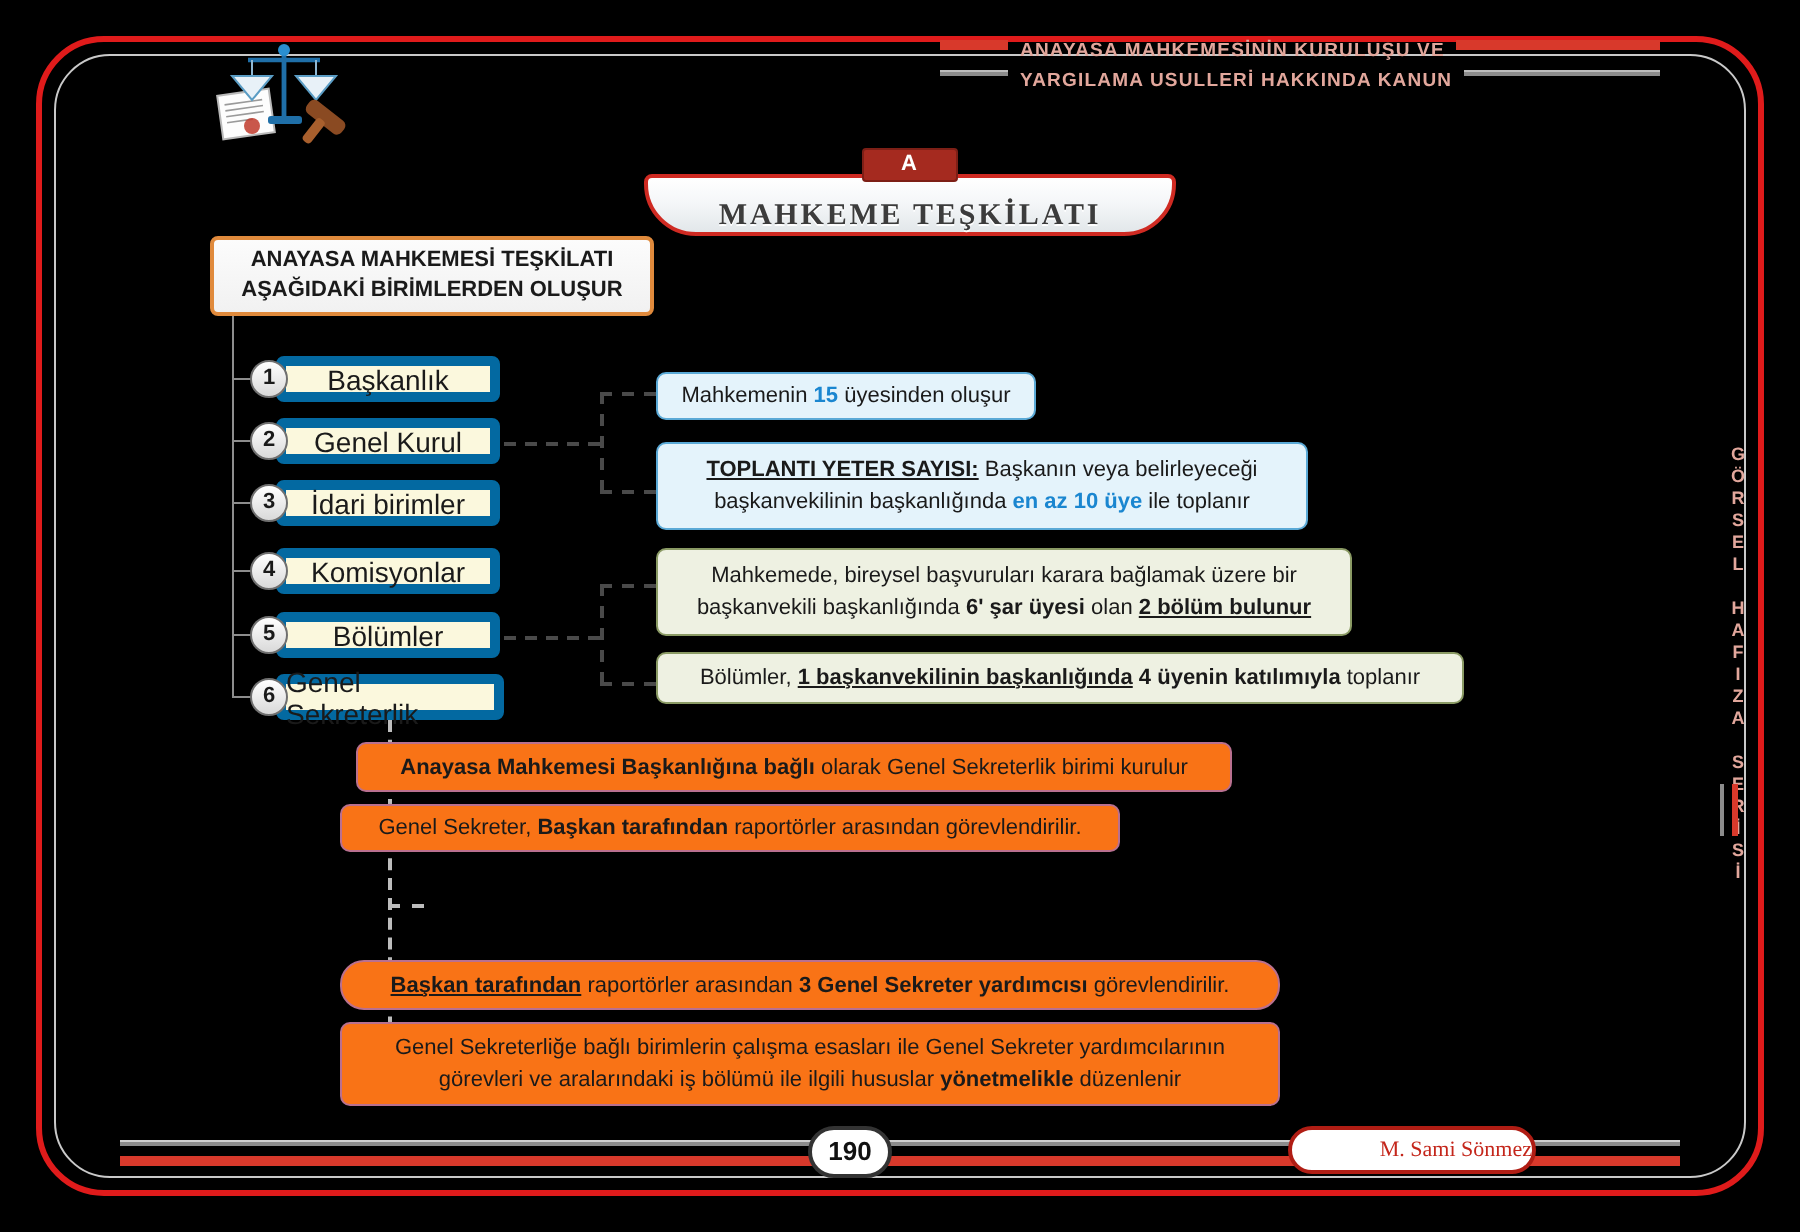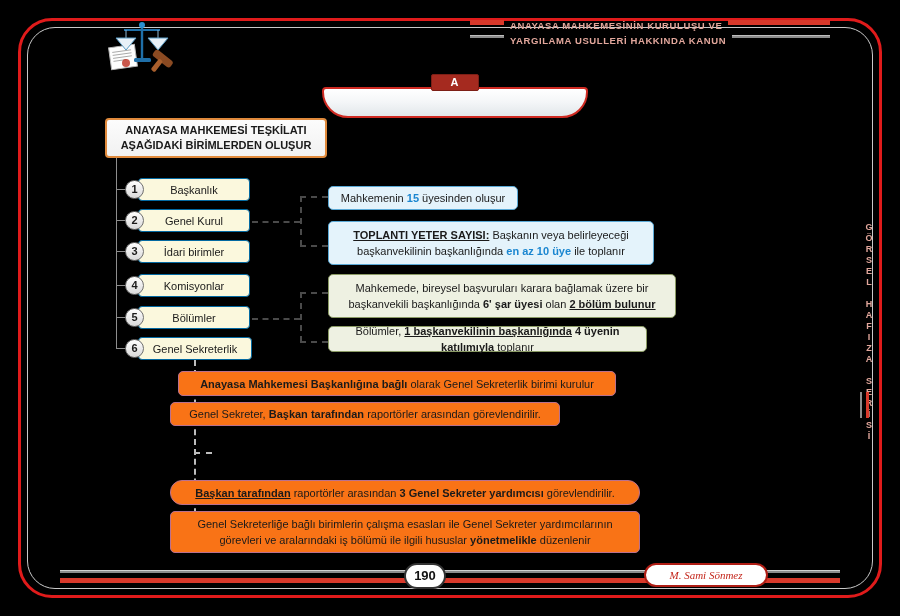--- a/index.html
+++ b/index.html
@@ -151,25 +151,25 @@
     font-weight: bold;
     text-align: center;
     line-height: 17px;
     z-index: 4;
   }
   .item-box {
     position: absolute;
     left: 138px;
     width: 112px; height: 23px;
     background: #fbf8dd;
-    border: 1px solid #0369a1;
+    border: 5px solid #0369a1;
     border-radius: 4px;
     box-shadow: 1px 1px 2px rgba(0,0,0,0.45);
     display: flex; align-items: center; justify-content: center;
-    font-size: 11px;
+    font-size: 14px;
     color: #1a1a1a;
   }
 
   
   .info-box {
     position: absolute;
     border-radius: 5px;
     display: flex; align-items: center; justify-content: center;
     text-align: center;
     font-size: 11px;
@@ -259,22 +259,21 @@
   }
   .author-badge {
     position: absolute;
     left: 644px; top: 563px;
     width: 124px; height: 24px;
     background: #ffffff;
     border: 2px solid #b01d14;
     border-radius: 12px;
     color: #c4261b;
     font-size: 11px;
-    font-style: italic;
-    text-align: center;
+    text-align: right;
     line-height: 20px;
     z-index: 5;
     font-family: "Liberation Serif", serif;
   }
 </style>
 </head>
 <body>
 
 <div id="page">
 
@@ -313,20 +312,21 @@
     <div class="header-row">
       <span class="rule-gray"></span>
       <span class="header-text">YARGILAMA USULLERİ HAKKINDA KANUN</span>
       <span class="rule-gray r"></span>
     </div>
   </div>
 
   <div class="banner-wrap">
     <div class="banner-body"></div>
     <div class="banner-tab">A</div>
+    <div class="banner-title">MAHKEME TEŞKİLATI</div>
   </div>
 
   <div class="intro-box">
     <span>ANAYASA MAHKEMESİ TEŞKİLATI</span>
     <span>AŞAĞIDAKİ BİRİMLERDEN OLUŞUR</span>
   </div>
 
   <div class="spine"></div>
   <div class="branch" style="top:189px;"></div>
   <div class="branch" style="top:220px;"></div>
@@ -373,21 +373,21 @@
   <div class="info-box blue" style="left:328px; top:186px; width:190px; height:24px;">
       <span><span>Mahkemenin </span><span class="hl-blue">15</span><span> üyesinden oluşur</span></span>
     </div>
   <div class="info-box blue" style="left:328px; top:221px; width:326px; height:44px;">
       <span><span class="b u">TOPLANTI YETER SAYISI:</span><span> Başkanın veya belirleyeceği başkanvekilinin başkanlığında </span><span class="hl-blue">en az 10 üye</span><span> ile toplanır</span></span>
     </div>
 
   <div class="info-box green" style="left:328px; top:274px; width:348px; height:44px;">
       <span><span>Mahkemede, bireysel başvuruları karara bağlamak üzere bir başkanvekili başkanlığında </span><span class="b">6' şar üyesi</span><span> olan </span><span class="b u">2 bölüm bulunur</span></span>
     </div>
-  <div class="info-box green" style="left:328px; top:326px; width:319px; height:26px;">
+  <div class="info-box green" style="left:328px; top:326px; width:404px; height:26px;">
       <span><span>Bölümler, </span><span class="b u">1 başkanvekilinin başkanlığında</span><span class="b"> 4 üyenin katılımıyla</span><span> toplanır</span></span>
     </div>
 
   <div class="info-box purple" style="left:178px; top:371px; width:438px; height:25px;">
       <span><span class="b">Anayasa Mahkemesi Başkanlığına bağlı</span><span> olarak Genel Sekreterlik birimi kurulur</span></span>
     </div>
   <div class="info-box purple" style="left:170px; top:402px; width:390px; height:24px;">
       <span><span>Genel Sekreter, </span><span class="b">Başkan tarafından</span><span> raportörler arasından görevlendirilir.</span></span>
     </div>
   <div class="info-box purple" style="left:170px; top:480px; width:470px; height:25px;border-radius:12px;">

